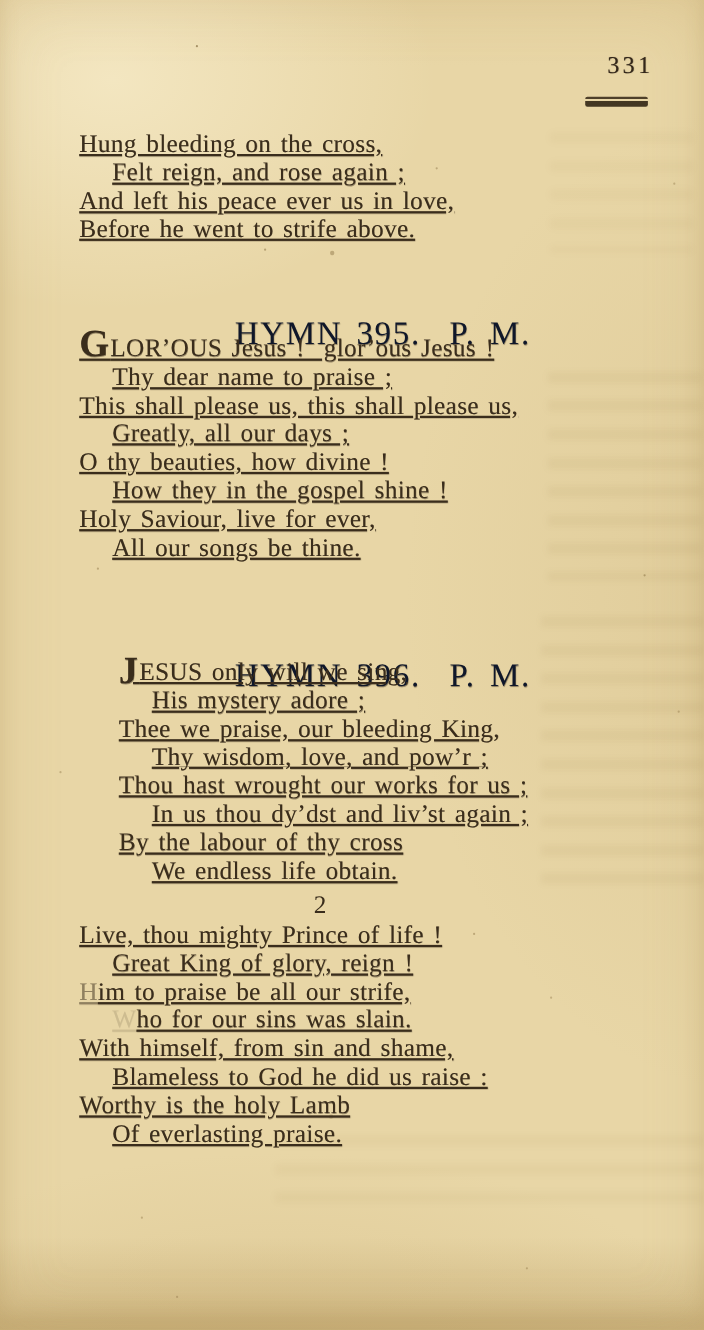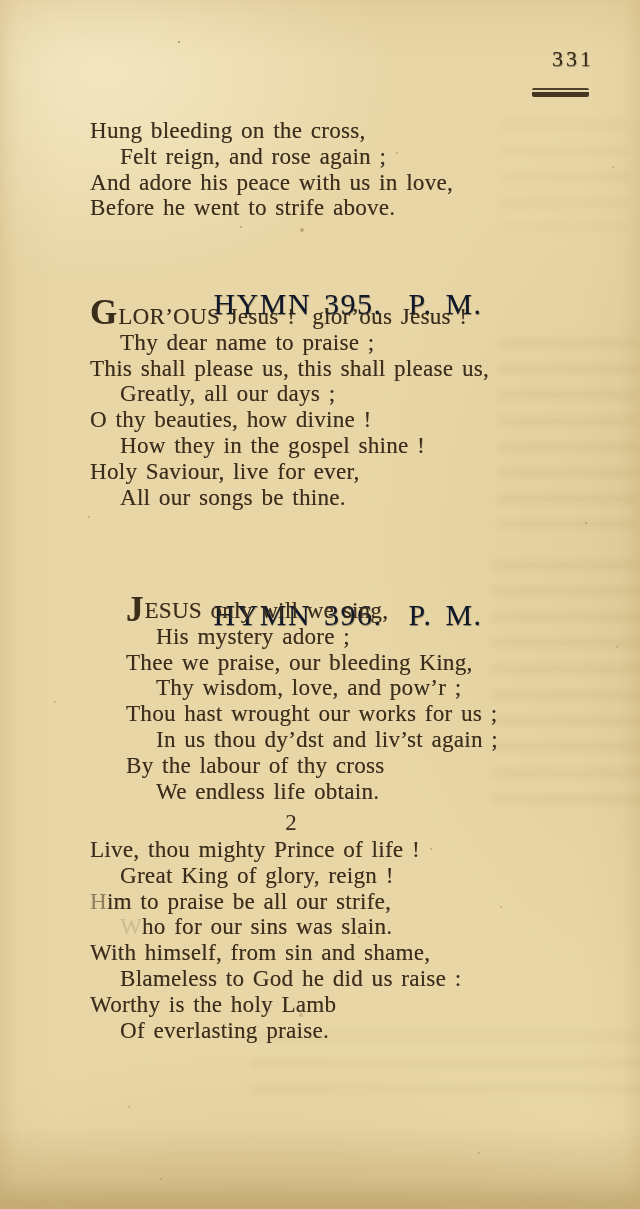--- a/index.html
+++ b/index.html
@@ -52,21 +52,21 @@
   #pageno{
     position:absolute;top:46px;right:46px;
     font-size:22px;letter-spacing:3px;color:#33271a;
     text-shadow:0.4px 0.5px 0.8px rgba(51,39,26,0.5);
   }
   #pagerule{
     position:absolute;top:88px;left:532px;width:57px;height:9px;border-radius:2px;
     background:linear-gradient(to bottom,#41331f 0 2px, rgba(0,0,0,0) 2px 4px, #352917 4px 9px);
     opacity:.92;
   }
-  .stanza{position:absolute;left:90px;white-space:pre;}
+  .stanza{position:absolute;left:72px;white-space:pre;text-decoration:underline;}
   .line{line-height:25.8px;font-size:23px;letter-spacing:0.3px;word-spacing:2.5px;}
   .indent{padding-left:30px;}
   .dropcap{font-size:35px;font-weight:bold;line-height:0;letter-spacing:1px;}
   #h396-v1 .dropcap{position:relative;top:3px;}
   .heading{
     position:absolute;left:0;width:610px;padding-left:30px;text-align:center;
     font-size:30px;letter-spacing:1.5px;word-spacing:4px;color:#0f172a;
     text-shadow:0.4px 0.5px 0.7px rgba(51,39,26,0.5);white-space:pre;
   }
   .meter{margin-left:26px;}
@@ -85,21 +85,21 @@
 <div id="paper"></div>
 <div id="ghost1" class="ghost"></div>
 <div id="ghost2" class="ghost"></div>
 <div id="ghost3" class="ghost"></div>
 <div id="ghost4" class="ghost"></div>
 <div id="specks"></div>
 
 <div id="pageno">331</div>
 <div id="pagerule"></div>
 
-<div id="continuation" class="stanza ink"><div class="line">Hung bleeding on the cross,</div><div class="line indent">Felt reign, and rose again ;</div><div class="line">And adore his peace with us in love,</div><div class="line">Before he went to strife above.</div></div>
+<div id="continuation" class="stanza ink"><div class="line">Hung bleeding on the cross,</div><div class="line indent">Felt reign, and rose again ;</div><div class="line">And left his peace ever us in love,</div><div class="line">Before he went to strife above.</div></div>
 
 <div id="h395-head" class="heading">
   <span>HYMN 395.</span><span class="meter">P. M.</span>
 </div>
 <div id="h395-lines" class="stanza ink"><div class="line"><span class="dropcap">G</span>LOR’OUS Jesus !  glor’ous Jesus !</div><div class="line indent">Thy dear name to praise ;</div><div class="line">This shall please us, this shall please us,</div><div class="line indent">Greatly, all our days ;</div><div class="line">O thy beauties, how divine !</div><div class="line indent">How they in the gospel shine !</div><div class="line">Holy Saviour, live for ever,</div><div class="line indent">All our songs be thine.</div></div>
 
 <div id="h396-head" class="heading">
   <span>HYMN 396.</span><span class="meter">P. M.</span>
 </div>
 <div id="h396-v1" class="stanza ink"><div class="line"><span class="dropcap">J</span>ESUS only will we sing,</div><div class="line indent">His mystery adore ;</div><div class="line">Thee we praise, our bleeding King,</div><div class="line indent">Thy wisdom, love, and pow’r ;</div><div class="line">Thou hast wrought our works for us ;</div><div class="line indent">In us thou dy’dst and liv’st again ;</div><div class="line">By the labour of thy cross</div><div class="line indent">We endless life obtain.</div></div>

